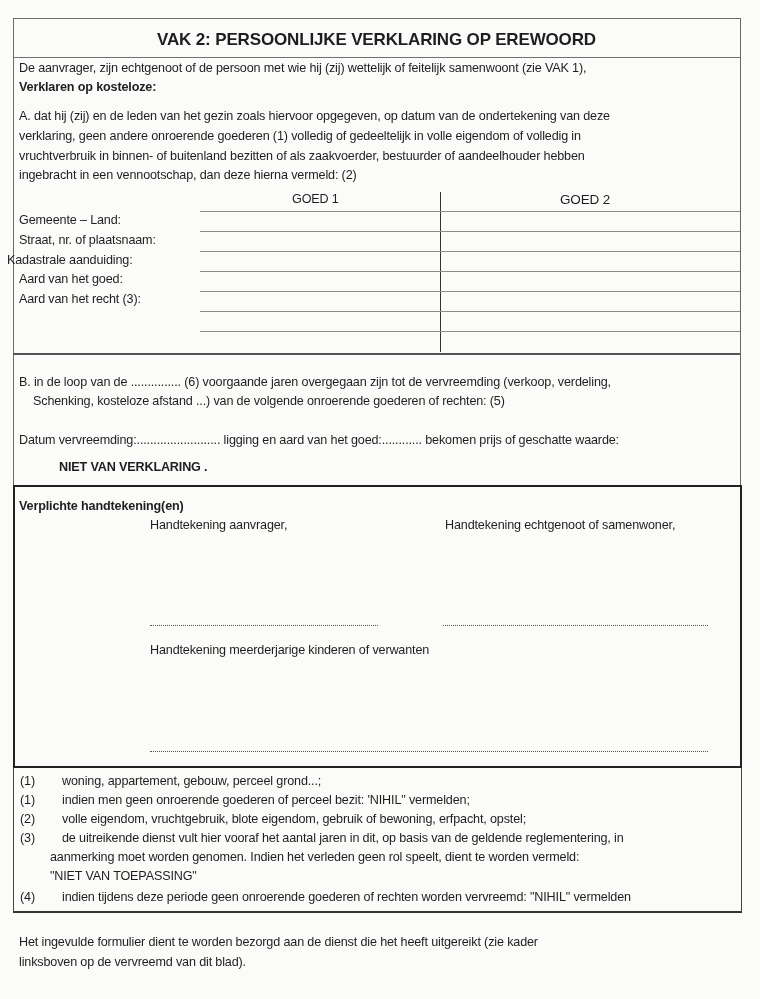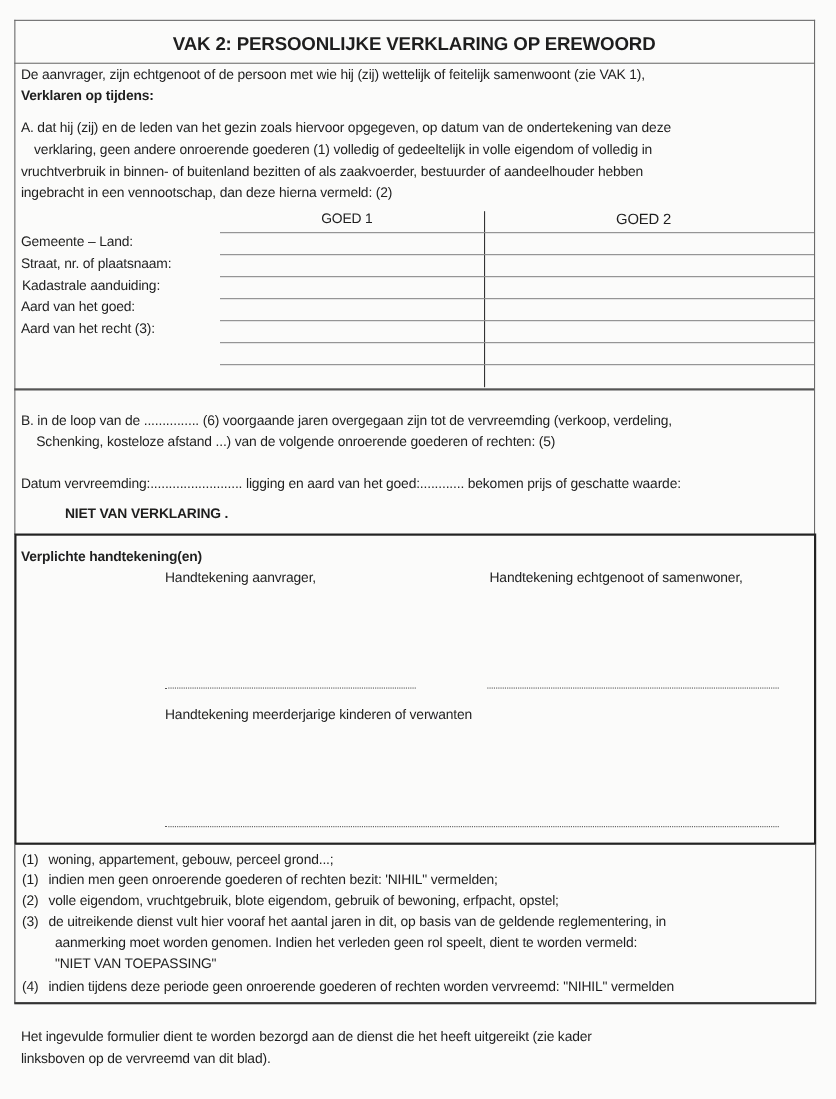--- a/index.html
+++ b/index.html
@@ -28,44 +28,44 @@
   .sigbox {
     position: absolute; left: 13px; top: 485px; width: 725px; height: 279px;
     border: 2px solid #222;
   }
   .footbox {
     position: absolute; left: 13px; top: 768px; width: 727px; height: 143px;
     border-left: 1px solid #444; border-right: 1px solid #444; border-bottom: 2px solid #333;
   }
   .dots { position: absolute; height: 0; border-top: 1.3px dotted #555; }
   .fn-num { position: absolute; left: 20px; }
-  .fn-txt { position: absolute; left: 44px; white-space: nowrap; }
+  .fn-txt { position: absolute; left: 62px; white-space: nowrap; }
 </style>
 </head>
 <body>
 
 <div class="outer"></div>
 <div class="hdr-line" style="top:57px"></div>
 <div class="title">VAK 2: PERSOONLIJKE VERKLARING  OP EREWOORD</div>
 
 <div class="txt" style="left:19px;top:59px">De aanvrager, zijn echtgenoot of de persoon met wie hij (zij) wettelijk of feitelijk samenwoont (zie VAK 1),</div>
-<div class="txt bold" style="left:19px;top:78px">Verklaren op tijdens:</div>
+<div class="txt bold" style="left:19px;top:78px">Verklaren op kosteloze:</div>
 
 <div class="txt" style="left:19px;top:107px">A. dat hij (zij) en de leden van het gezin zoals hiervoor opgegeven, op datum van de ondertekening van deze</div>
-<div class="txt" style="left:31px;top:127px">verklaring, geen andere onroerende goederen (1) volledig of gedeeltelijk in volle eigendom of volledig in</div>
+<div class="txt" style="left:19px;top:127px">verklaring, geen andere onroerende goederen (1) volledig of gedeeltelijk in volle eigendom of volledig in</div>
 <div class="txt" style="left:19px;top:147px">vruchtverbruik in binnen- of buitenland bezitten of als zaakvoerder, bestuurder of aandeelhouder hebben</div>
 <div class="txt" style="left:19px;top:166px">ingebracht in een vennootschap, dan deze hierna vermeld: (2)</div>
 
 <div class="txt" style="left:292px;top:190px">GOED 1</div>
 <div class="txt" style="left:560px;top:190px;font-size:13.5px">GOED 2</div>
 <div class="vdiv"></div>
 
 <div class="txt" style="left:19px;top:211px">Gemeente – Land:</div>
 <div class="txt" style="left:19px;top:231px">Straat, nr. of plaatsnaam:</div>
-<div class="txt" style="left:20px;top:251px">Kadastrale aanduiding:</div>
+<div class="txt" style="left:7px;top:251px">Kadastrale aanduiding:</div>
 <div class="txt" style="left:19px;top:270px">Aard van het goed:</div>
 <div class="txt" style="left:19px;top:290px">Aard van het recht (3):</div>
 
 <div class="tline" style="top:211px"></div>
 <div class="tline" style="top:231px"></div>
 <div class="tline" style="top:251px"></div>
 <div class="tline" style="top:271px"></div>
 <div class="tline" style="top:291px"></div>
 <div class="tline" style="top:311px"></div>
 <div class="tline" style="top:331px"></div>
@@ -97,21 +97,21 @@
 <div class="dots" style="left:150px;top:625px;width:228px"></div>
 <div class="dots" style="left:443px;top:625px;width:265px"></div>
 <div class="txt" style="left:150px;top:641px">Handtekening meerderjarige kinderen of verwanten</div>
 <div class="abs" style="left:150px;top:665px;width:560px;height:84px"></div>
 <div class="dots" style="left:150px;top:751px;width:558px"></div>
 
 <div class="footbox"></div>
 <div class="txt fn-num" style="top:772px">(1)</div>
 <div class="txt fn-txt" style="top:772px">woning, appartement, gebouw, perceel grond...;</div>
 <div class="txt fn-num" style="top:791px">(1)</div>
-<div class="txt fn-txt" style="top:791px">indien men geen onroerende goederen of rechten bezit: 'NIHIL" vermelden;</div>
+<div class="txt fn-txt" style="top:791px">indien men geen onroerende goederen of perceel bezit: 'NIHIL" vermelden;</div>
 <div class="txt fn-num" style="top:810px">(2)</div>
 <div class="txt fn-txt" style="top:810px">volle eigendom, vruchtgebruik, blote eigendom, gebruik of bewoning, erfpacht, opstel;</div>
 <div class="txt fn-num" style="top:829px">(3)</div>
 <div class="txt fn-txt" style="top:829px">de uitreikende dienst vult hier vooraf het aantal jaren in dit, op basis van de geldende reglementering, in</div>
 <div class="txt" style="left:50px;top:848px">aanmerking moet worden genomen.  Indien het verleden geen rol speelt, dient te worden vermeld:</div>
 <div class="txt" style="left:50px;top:867px">"NIET VAN TOEPASSING"</div>
 <div class="txt fn-num" style="top:888px">(4)</div>
 <div class="txt fn-txt" style="top:888px">indien tijdens deze periode geen onroerende goederen of rechten worden vervreemd: "NIHIL" vermelden</div>
 
 <div class="txt" style="left:19px;top:933px">Het ingevulde formulier dient te worden bezorgd aan de dienst die het heeft uitgereikt (zie kader</div>

